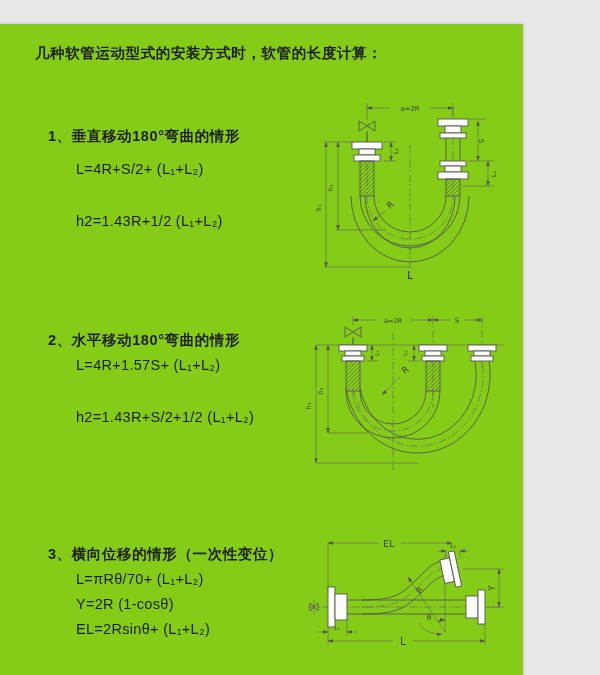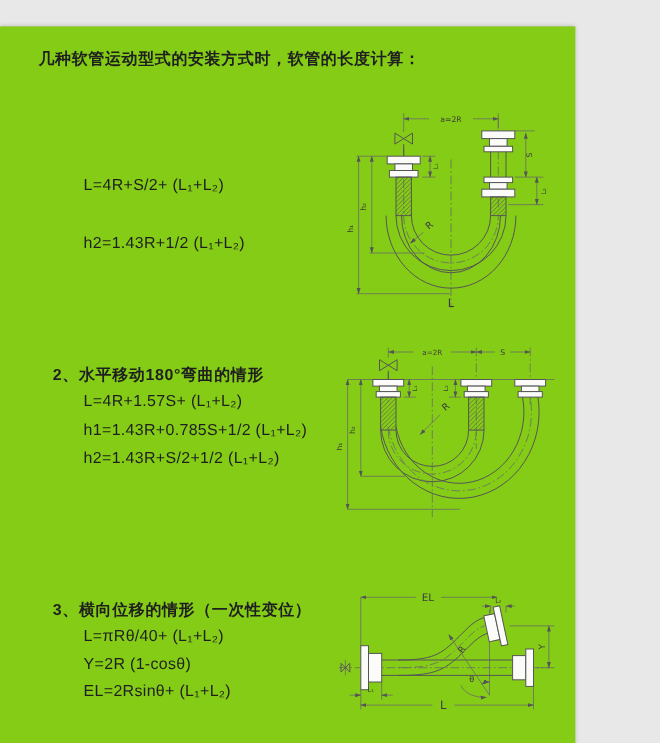--- a/index.html
+++ b/index.html
@@ -19,20 +19,21 @@
   .cl{stroke:#6a6a6a;stroke-width:.7;fill:none;stroke-dasharray:8 2.5 1.5 2.5;}
   .fit{stroke:#555;stroke-width:.9;fill:#fbfbfa;}
 </style>
 </head>
 <body>
 
 <div class="page">
 
   <h1 class="title">几种软管运动型式的安装方式时，软管的长度计算：</h1>
 
+  <h2 class="sec-heading" style="left:48px;top:103px;">1、垂直移动180°弯曲的情形</h2>
   <div class="formula" style="left:76px;top:137px;text-align:center;">L=4R+S/2+ (L₁+L₂)</div>
   <div class="formula" style="left:76px;top:189px;">h2=1.43R+1/2 (L₁+L₂)</div>
 
   <div class="diagram" style="left:306px;top:66px;">
     <svg width="287" height="198" viewBox="0 0 287 198">
       <defs>
         <marker id="m1" viewBox="0 0 10 10" refX="9.2" refY="5" markerWidth="8" markerHeight="8" orient="auto-start-reverse">
           <path d="M0,1.8 L10,5 L0,8.2 z" fill="#555"></path>
         </marker>
         <pattern id="hp1" patternUnits="userSpaceOnUse" width="4" height="4">
@@ -118,21 +119,20 @@
         <line class="thin" x1="79" y1="121" x2="67" y2="131" marker-end="url(#m1)"></line>
         <text transform="rotate(-40 86 117)" x="86" y="117" font-size="8.5" text-anchor="middle">R</text>
       </g>
 
       <text x="101" y="189" font-size="10.5">L</text>
     </svg>
   </div>
 
   <h2 class="sec-heading" style="left:48px;top:307px;">2、水平移动180°弯曲的情形</h2>
   <div class="formula" style="left:76px;top:333px;">L=4R+1.57S+ (L₁+L₂)</div>
-  <div class="formula" style="left:76px;top:359px;">h1=1.43R+0.785S+1/2 (L₁+L₂)</div>
   <div class="formula" style="left:76px;top:385px;">h2=1.43R+S/2+1/2 (L₁+L₂)</div>
 
   <div class="diagram" style="left:306px;top:284px;">
     <svg width="289" height="170" viewBox="0 0 289 170">
       <defs>
         <marker id="m2" viewBox="0 0 10 10" refX="9.2" refY="5" markerWidth="8" markerHeight="8" orient="auto-start-reverse">
           <path d="M0,1.8 L10,5 L0,8.2 z" fill="#555"></path>
         </marker>
         <pattern id="hp2" patternUnits="userSpaceOnUse" width="4" height="4">
           <path d="M0,4 L4,0 M-1,1 L1,-1 M3,5 L5,3" stroke="#555" stroke-width="0.6"></path>
@@ -212,21 +212,21 @@
       </g>
 
       <g>
         <line class="thin" x1="94" y1="69" x2="76" y2="87" marker-end="url(#m2)"></line>
         <text transform="rotate(-40 101 64)" x="101" y="64" font-size="8.5" text-anchor="middle">R</text>
       </g>
     </svg>
   </div>
 
   <h2 class="sec-heading" style="left:48px;top:521px;text-align:right;">3、横向位移的情形（一次性变位）</h2>
-  <div class="formula" style="left:76px;top:547px;">L=πRθ/40+ (L₁+L₂)</div>
+  <div class="formula" style="left:76px;top:547px;">L=πRθ/70+ (L₁+L₂)</div>
   <div class="formula" style="left:76px;top:572px;">Y=2R (1-cosθ)</div>
   <div class="formula" style="left:76px;top:597px;">EL=2Rsinθ+ (L₁+L₂)</div>
 
   <div class="diagram" style="left:293px;top:502px;text-align:right;">
     <svg width="307" height="148" viewBox="0 0 307 148">
       <defs>
         <marker id="m3" viewBox="0 0 10 10" refX="9.2" refY="5" markerWidth="8" markerHeight="8" orient="auto-start-reverse">
           <path d="M0,1.8 L10,5 L0,8.2 z" fill="#555"></path>
         </marker>
       </defs>

